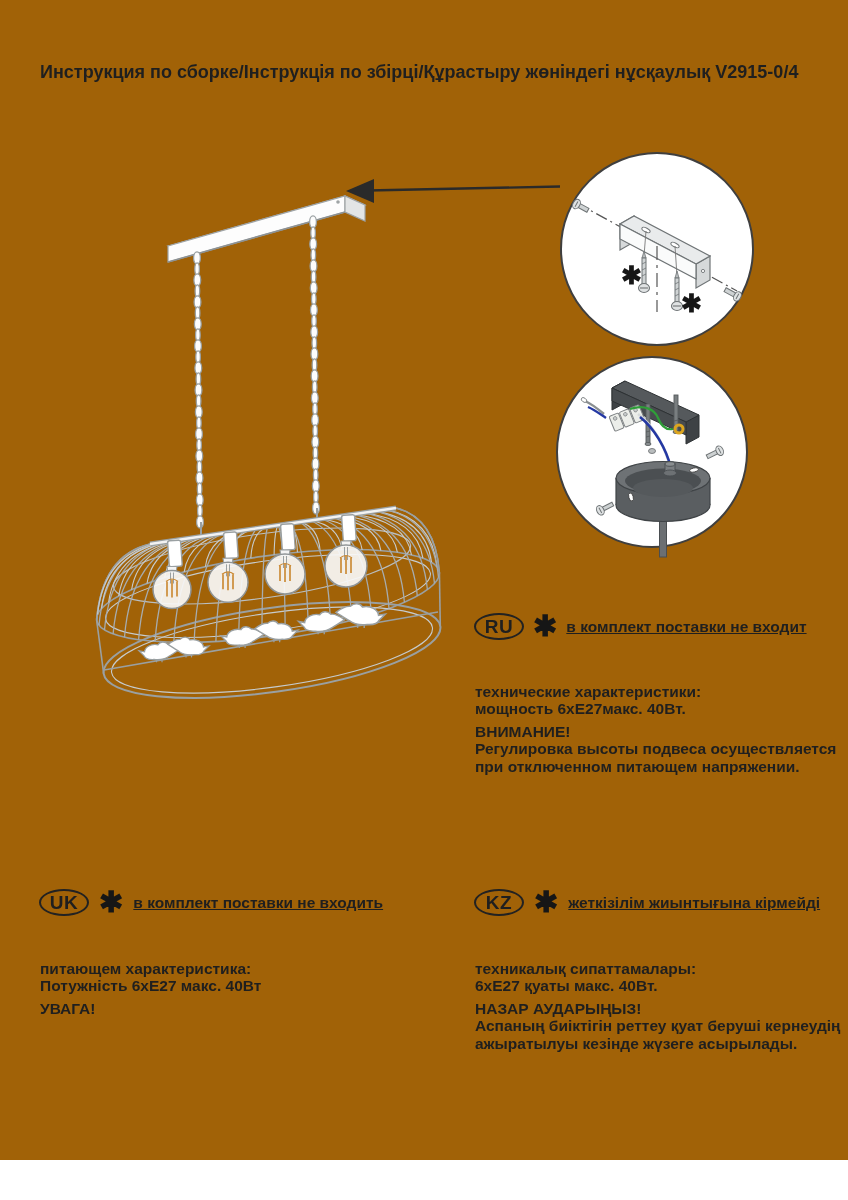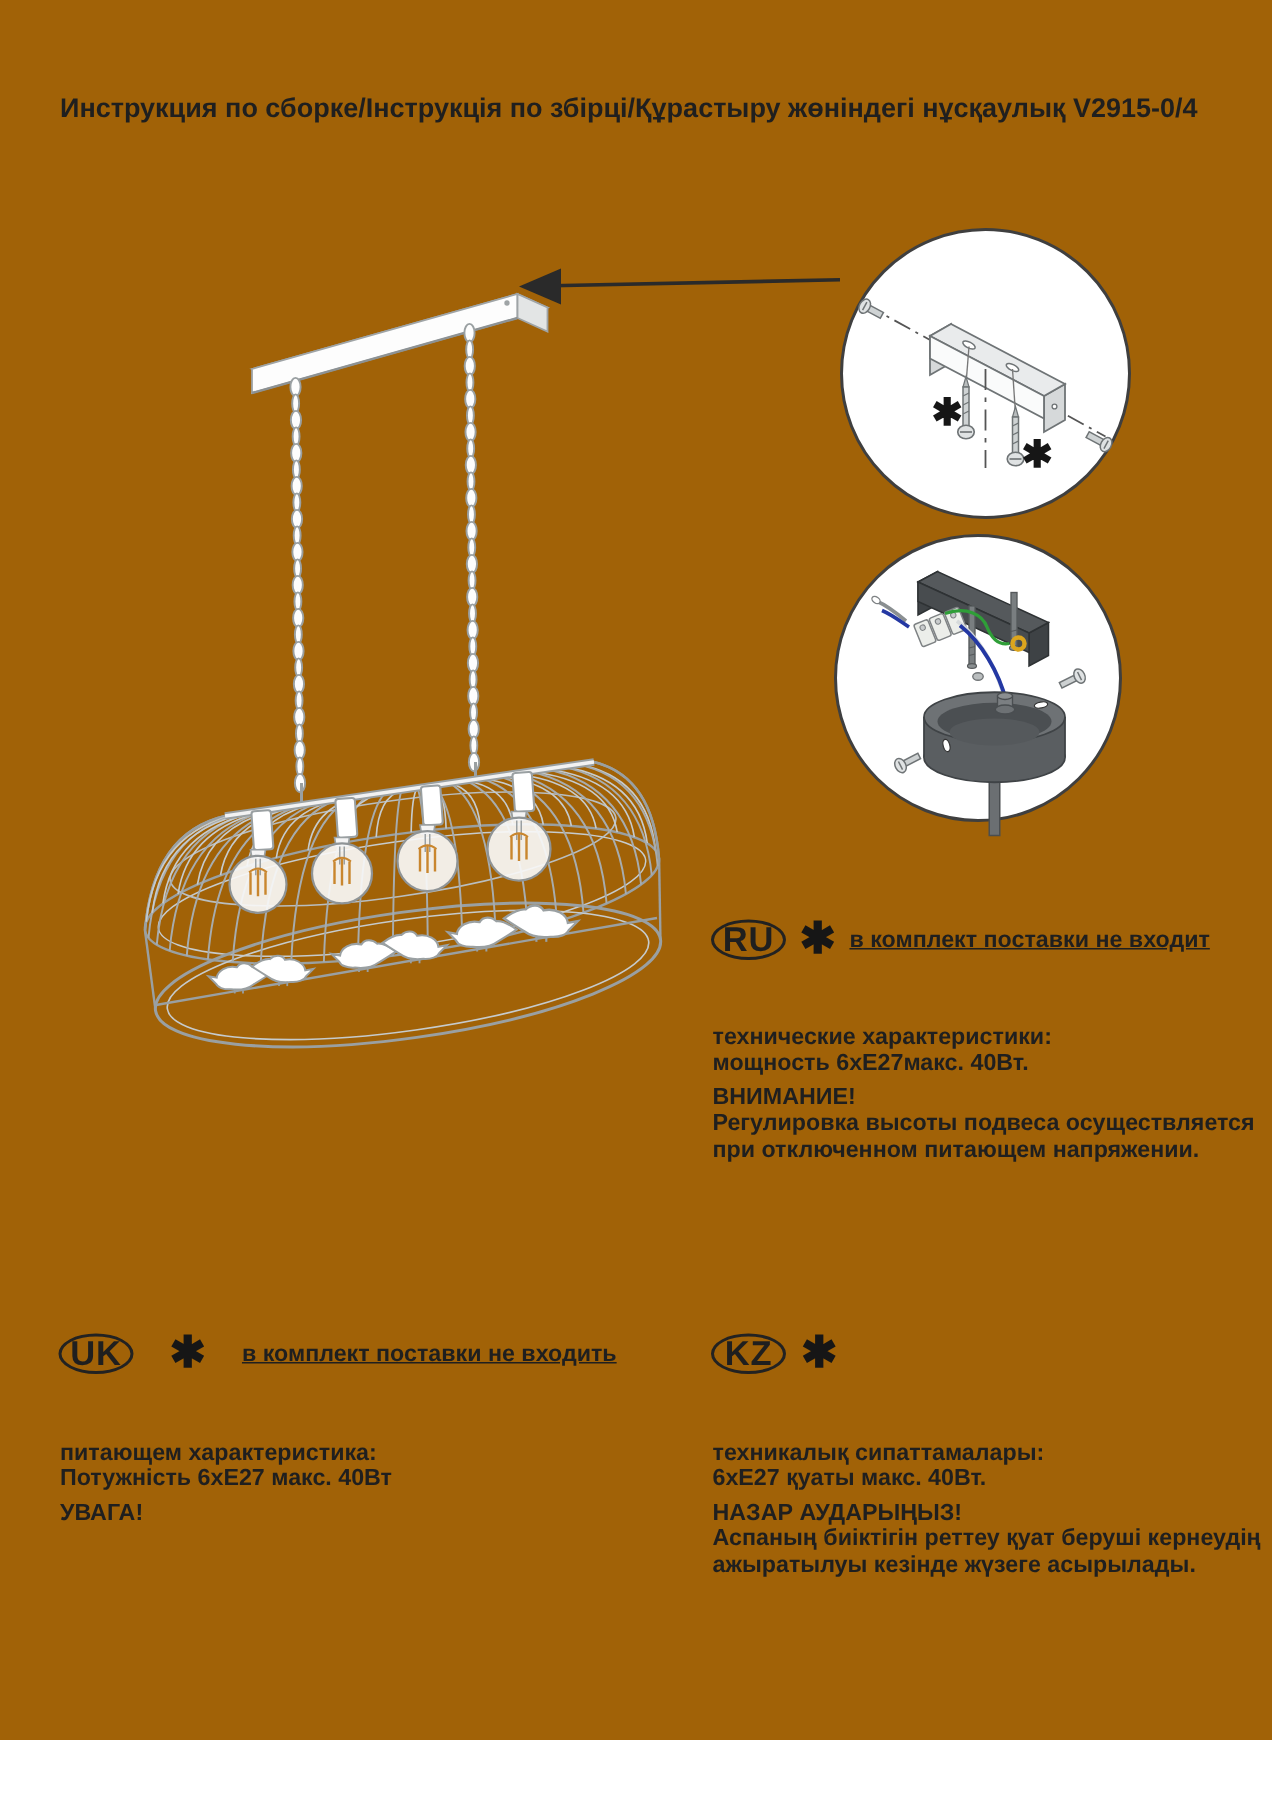--- a/index.html
+++ b/index.html
@@ -19,21 +19,21 @@
   .abs{position:absolute;}
   .doc-title{
     left:40px;top:62px;width:790px;
     font-size:18px;font-weight:bold;letter-spacing:0px;white-space:nowrap;
   }
   svg.illu{left:0;top:0;width:848px;height:1200px;}
   .lang-row{display:flex;align-items:center;gap:0;}
   .lang-oval{
     display:inline-flex;align-items:center;justify-content:center;
     width:50px;height:27px;border:2.5px solid #222;border-radius:50%;
-    font-size:23px;font-weight:bold;letter-spacing:.5px;box-sizing:border-box;
+    font-size:19px;font-weight:bold;letter-spacing:.5px;box-sizing:border-box;
   }
   .star{
     font-size:29px;font-weight:bold;line-height:29px;color:#161616;
   }
   .row-text{font-size:15.5px;font-weight:bold;text-decoration:underline;}
   .tech-block{width:380px;font-size:15.5px;font-weight:bold;line-height:17.4px;}
   .tech-block .warn-title{margin-top:5px;}
   .diagram-star{font-size:25px;font-weight:bold;line-height:25px;color:#161616;}
 </style>
 </head>
@@ -363,35 +363,36 @@
   </div>
 
   <div class="abs tech-block" style="left:475px;top:683px">
     <div>технические характеристики:</div>
     <div>мощность 6xE27макс. 40Вт.</div>
     <div class="warn-title">ВНИМАНИЕ!</div>
     <div>Регулировка высоты подвеса осуществляется</div>
     <div>при отключенном питающем напряжении.</div>
   </div>
 
-  <div class="abs lang-row" style="left:39px;top:888px;gap:24px">
+  <div class="abs lang-row" style="left:39px;top:888px;gap:10px">
     <span class="lang-oval">UK</span>
     <span class="star">✱</span>
     <span class="row-text">в комплект поставки не входить</span>
   </div>
 
   <div class="abs tech-block" style="left:40px;top:960px">
     <div>питающем характеристика:</div>
     <div>Потужність 6xE27 макс. 40Вт</div>
     <div class="warn-title">УВАГА!</div>
   </div>
 
   <div class="abs lang-row" style="left:474px;top:888px;gap:10px">
     <span class="lang-oval">KZ</span>
     <span class="star">✱</span>
+    <span class="row-text">жеткізілім жиынтығына кірмейді</span>
   </div>
 
   <div class="abs tech-block" style="left:475px;top:960px">
     <div>техникалық сипаттамалары:</div>
     <div>6xE27 қуаты макс. 40Вт.</div>
     <div class="warn-title">НАЗАР АУДАРЫҢЫЗ!</div>
     <div>Аспаның биіктігін реттеу қуат беруші кернеудің</div>
     <div>ажыратылуы кезінде жүзеге асырылады.</div>
   </div>
 

